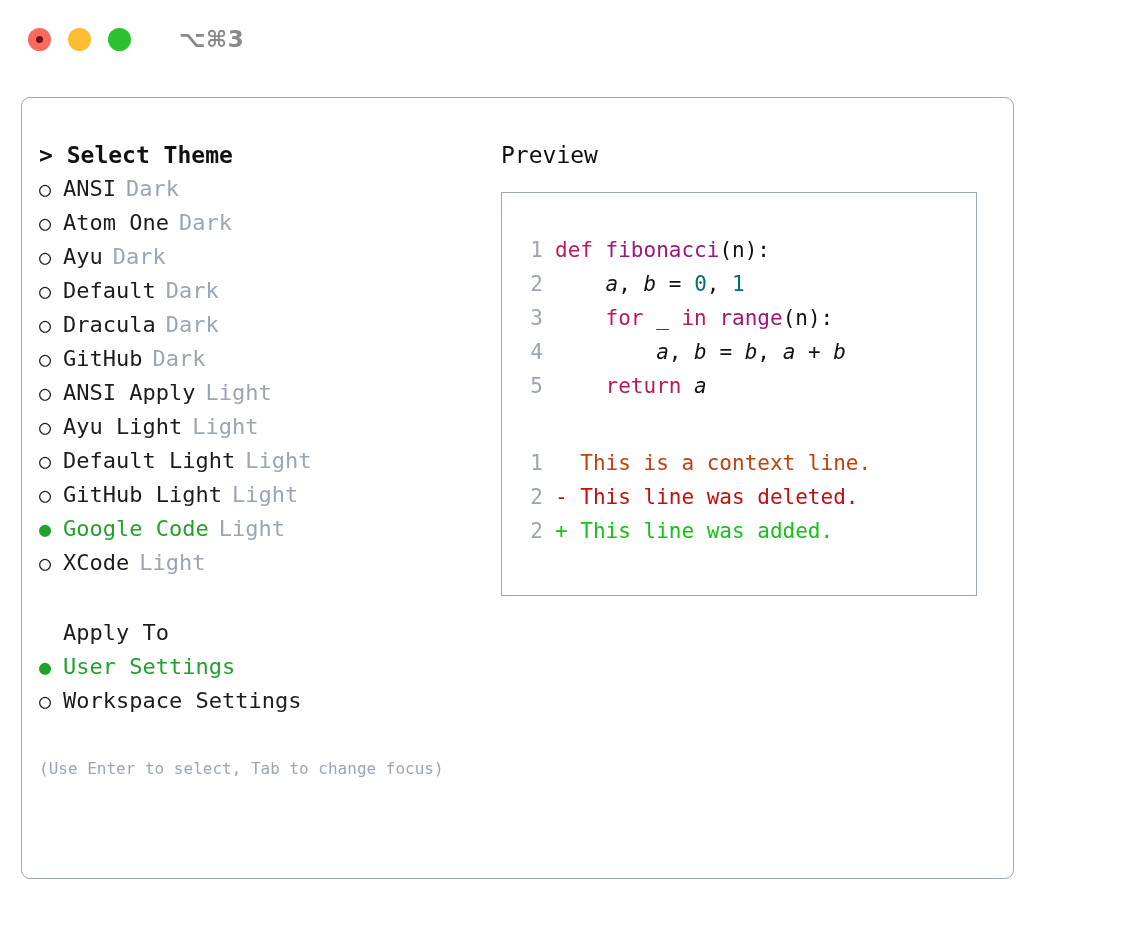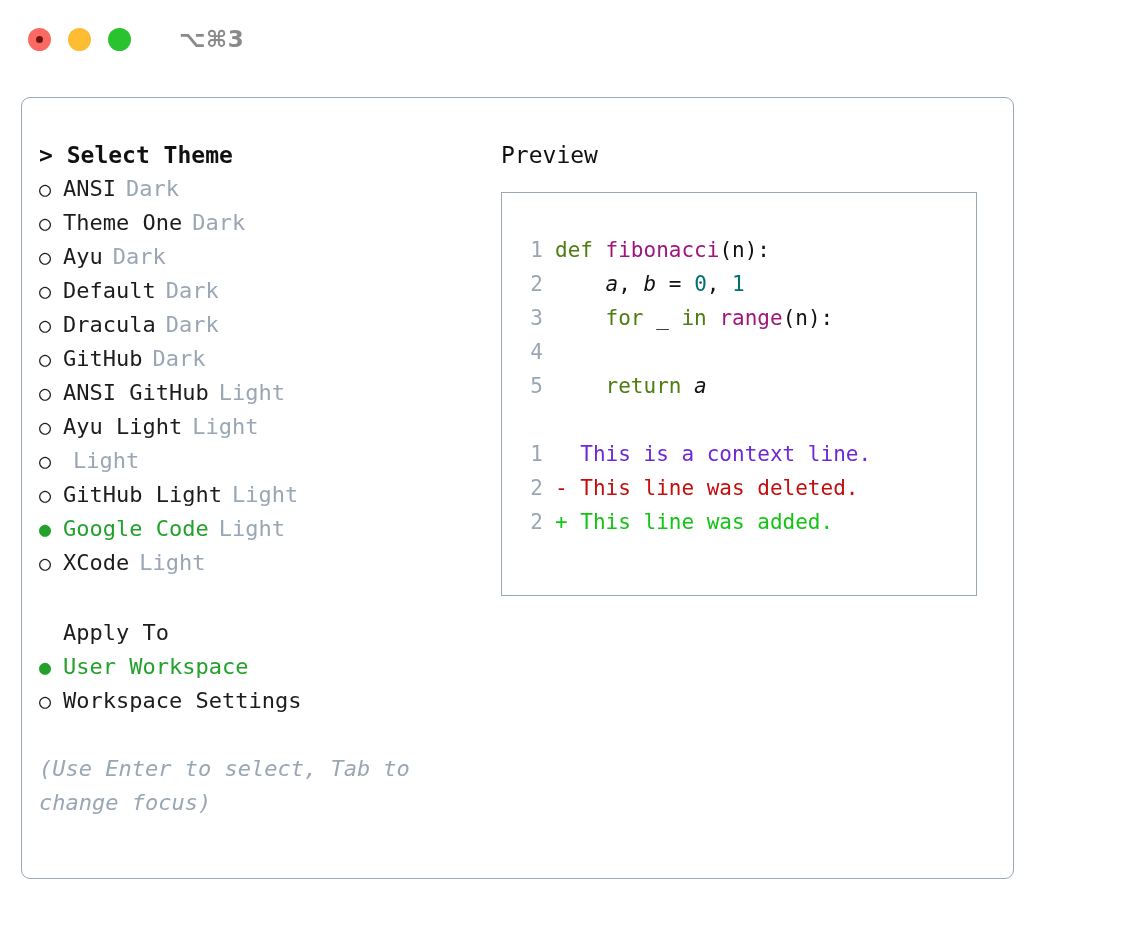--- a/index.html
+++ b/index.html
@@ -119,26 +119,25 @@
     font-size: 22px;
     color: #1c1c1c;
     line-height: 34px;
     padding-left: 24px;
     margin-top: 36px;
     white-space: pre;
   }
 
   .hint {
     margin-top: 34px;
-    font-size: 22px;
+    font-size: 16px;
     color: #9aa6b4;
     line-height: 34px;
     width: 420px;
     white-space: pre-wrap;
-    font-style: italic;
   }
 
   
   .right-col {
     position: absolute;
     left: 479px;
     top: 40px;
     width: 490px;
   }
   .preview-title {
@@ -167,28 +166,28 @@
   }
   .ln {
     flex: 0 0 26px;
     width: 26px;
     text-align: right;
     color: #9aa6b4;
     margin-right: 12px;
   }
   .code-gap { height: 34px; }
 
-  .kw   { color: #4d7c0f; }
+  .kw   { color: #be185d; }
   .fn   { color: #a0157a; }
   .num  { color: #007070; }
   .plain{ color: #111111; }
   .var  { color: #111111; font-style: italic; }
   .punct{ color: #111111; }
 
-  .diff-ctx { color: #6d28d9; }
+  .diff-ctx { color: #c2410c; margin-top: 9px; }
   .diff-del { color: #c40d0d; }
   .diff-add { color: #12c414; }
 </style>
 </head>
 <body>
 
 <div class="window">
 
   <div class="titlebar">
     <div class="lights">
@@ -200,52 +199,52 @@
   </div>
 
   <div class="card">
 
     <div class="left-col">
 
       <div class="section-header">&gt; Select Theme</div>
 
       <div class="theme-list" id="theme-list">
           <div class="opt-row"><span class="bullet">○</span><span class="opt-label">ANSI</span><span class="opt-variant">Dark</span></div>
-          <div class="opt-row"><span class="bullet">○</span><span class="opt-label">Theme One</span><span class="opt-variant">Dark</span></div>
+          <div class="opt-row"><span class="bullet">○</span><span class="opt-label">Atom One</span><span class="opt-variant">Dark</span></div>
           <div class="opt-row"><span class="bullet">○</span><span class="opt-label">Ayu</span><span class="opt-variant">Dark</span></div>
           <div class="opt-row"><span class="bullet">○</span><span class="opt-label">Default</span><span class="opt-variant">Dark</span></div>
           <div class="opt-row"><span class="bullet">○</span><span class="opt-label">Dracula</span><span class="opt-variant">Dark</span></div>
           <div class="opt-row"><span class="bullet">○</span><span class="opt-label">GitHub</span><span class="opt-variant">Dark</span></div>
-          <div class="opt-row"><span class="bullet">○</span><span class="opt-label">ANSI GitHub</span><span class="opt-variant">Light</span></div>
+          <div class="opt-row"><span class="bullet">○</span><span class="opt-label">ANSI Apply</span><span class="opt-variant">Light</span></div>
           <div class="opt-row"><span class="bullet">○</span><span class="opt-label">Ayu Light</span><span class="opt-variant">Light</span></div>
-          <div class="opt-row"><span class="bullet">○</span><span class="opt-variant">Light</span></div>
+          <div class="opt-row"><span class="bullet">○</span><span class="opt-label">Default Light</span><span class="opt-variant">Light</span></div>
           <div class="opt-row"><span class="bullet">○</span><span class="opt-label">GitHub Light</span><span class="opt-variant">Light</span></div>
           <div class="opt-row"><span class="bullet sel">●</span><span class="opt-label sel">Google Code</span><span class="opt-variant">Light</span></div>
           <div class="opt-row"><span class="bullet">○</span><span class="opt-label">XCode</span><span class="opt-variant">Light</span></div>
         </div>
 
       <div class="apply-header">Apply To</div>
 
       <div id="apply-list">
-          <div class="opt-row"><span class="bullet sel">●</span><span class="opt-label sel">User Workspace</span></div>
+          <div class="opt-row"><span class="bullet sel">●</span><span class="opt-label sel">User Settings</span></div>
           <div class="opt-row"><span class="bullet">○</span><span class="opt-label">Workspace Settings</span></div>
         </div>
 
       <div class="hint">(Use Enter to select, Tab to change focus)</div>
     </div>
 
     <div class="right-col">
       <div class="preview-title">Preview</div>
 
       <div class="preview-box">
         <div id="code-block">
             <div class="code-line"><span class="ln">1</span><span><span class="kw">def </span><span class="fn">fibonacci</span><span class="punct">(n):</span></span></div>
             <div class="code-line"><span class="ln">2</span><span><span class="plain">    </span><span class="var">a</span><span class="punct">, </span><span class="var">b</span><span class="punct"> = </span><span class="num">0</span><span class="punct">, </span><span class="num">1</span></span></div>
             <div class="code-line"><span class="ln">3</span><span><span class="plain">    </span><span class="kw">for</span><span class="punct"> _ </span><span class="kw">in</span><span class="punct"> </span><span class="fn">range</span><span class="punct">(n):</span></span></div>
-            <div class="code-line"><span class="ln">4</span></div>
+            <div class="code-line"><span class="ln">4</span><span><span class="plain">        </span><span class="var">a</span><span class="punct">, </span><span class="var">b</span><span class="punct"> = </span><span class="var">b</span><span class="punct">, </span><span class="var">a</span><span class="punct"> + </span><span class="var">b</span></span></div>
             <div class="code-line"><span class="ln">5</span><span><span class="plain">    </span><span class="kw">return</span><span class="punct"> </span><span class="var">a</span></span></div>
           </div>
         <div class="code-gap"></div>
         <div id="diff-block">
             <div class="code-line"><span class="ln">1</span><span class="diff-ctx">  </span><span class="diff-ctx">This is a context line.</span></div>
             <div class="code-line"><span class="ln">2</span><span class="diff-del">- </span><span class="diff-del">This line was deleted.</span></div>
             <div class="code-line"><span class="ln">2</span><span class="diff-add">+ </span><span class="diff-add">This line was added.</span></div>
           </div>
       </div>
     </div>

